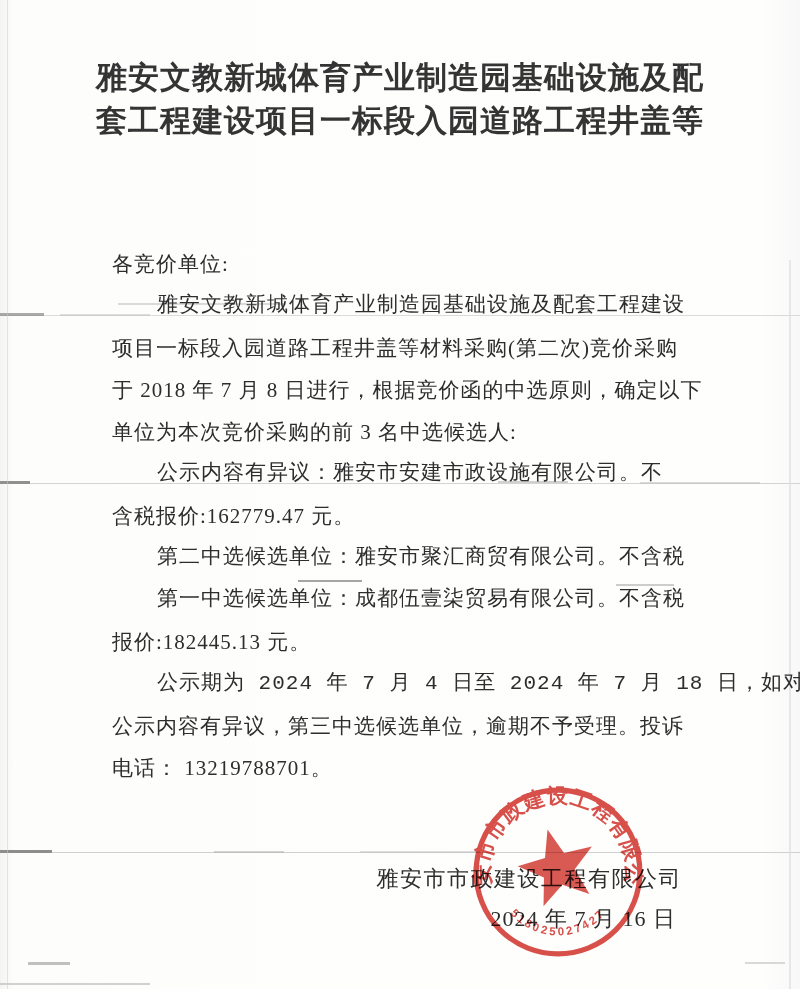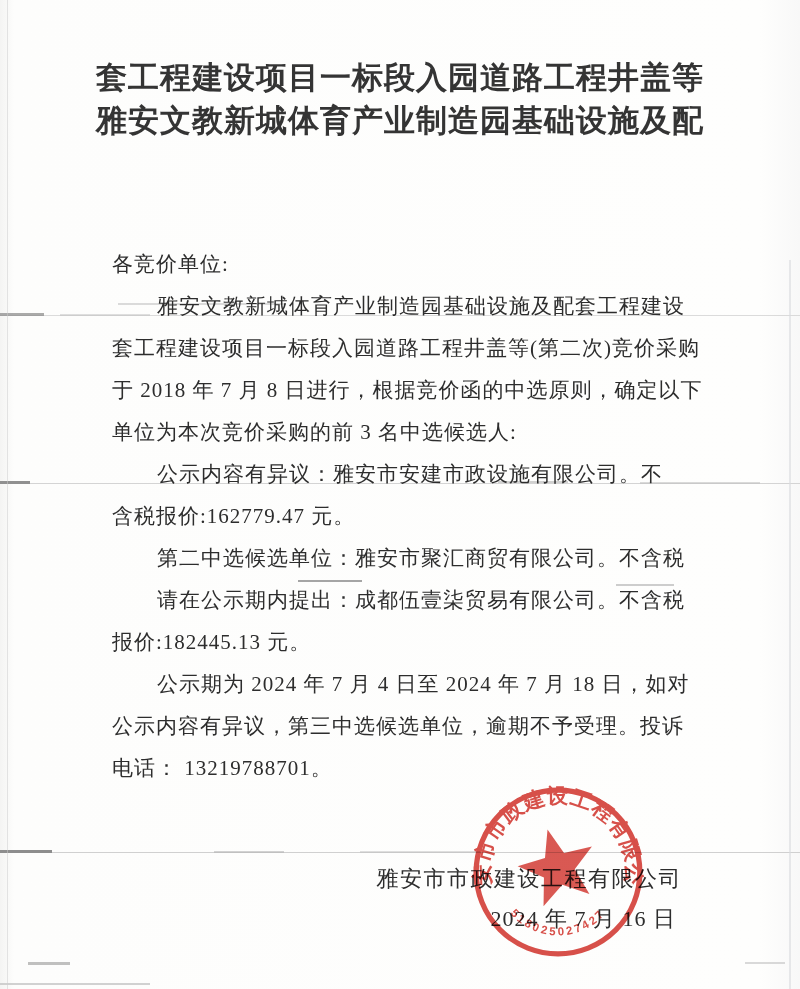--- a/index.html
+++ b/index.html
@@ -33,21 +33,21 @@
     position: absolute;
     top: 243px; left: 112px;
     width: 586px;
     font-size: 21px;
     line-height: 42px;
     letter-spacing: 1px;
     color: #2d2d2d;
     white-space: nowrap;
   }
   .line { height: 42px; }
-  .line.indent { text-indent: 45px; }
+  .line.indent { text-indent: 45px; font-family: Liberation Mono, monospace; }
   
   .sig-company {
     position: absolute;
     top: 864px; right: 118px;
     font-size: 22px;
     letter-spacing: 1.5px;
     color: #2d2d2d;
   }
   .sig-date {
     position: absolute;
@@ -111,34 +111,34 @@
   <div class="art a12"></div>
   <div class="art a13"></div>
   <div class="art a14"></div>
   <div class="art a15"></div>
   <div class="art a16"></div>
   <div class="art a17"></div>
   <div class="art a18"></div>
   <div class="art a19"></div>
 
   <h1 class="title">
+    <div>雅安文教新城体育产业制造园基础设施及配</div>
     <div>套工程建设项目一标段入园道路工程井盖等</div>
-    <div>雅安文教新城体育产业制造园基础设施及配</div>
   </h1>
 
   <div class="content">
     <div class="line">各竞价单位:</div>
     <div class="line indent">雅安文教新城体育产业制造园基础设施及配套工程建设</div>
-    <div class="line">套工程建设项目一标段入园道路工程井盖等(第二次)竞价采购</div>
+    <div class="line">项目一标段入园道路工程井盖等材料采购(第二次)竞价采购</div>
     <div class="line">于 2018 年 7 月 8 日进行，根据竞价函的中选原则，确定以下</div>
     <div class="line">单位为本次竞价采购的前 3 名中选候选人:</div>
     <div class="line indent">公示内容有异议：雅安市安建市政设施有限公司。不</div>
     <div class="line">含税报价:162779.47 元。</div>
     <div class="line indent">第二中选候选单位：雅安市聚汇商贸有限公司。不含税</div>
-    <div class="line indent">请在公示期内提出：成都伍壹柒贸易有限公司。不含税</div>
+    <div class="line indent">第一中选候选单位：成都伍壹柒贸易有限公司。不含税</div>
     <div class="line">报价:182445.13 元。</div>
     <div class="line indent">公示期为 2024 年 7 月 4 日至 2024 年 7 月 18 日，如对</div>
     <div class="line">公示内容有异议，第三中选候选单位，逾期不予受理。投诉</div>
     <div class="line">电话： 13219788701。</div>
   </div>
 
   <div class="sig-company">雅安市市政建设工程有限公司</div>
   <div class="sig-date">2024 年 7 月 16 日</div>
 
   <svg class="stamp" viewBox="0 0 200 200" aria-hidden="true">

